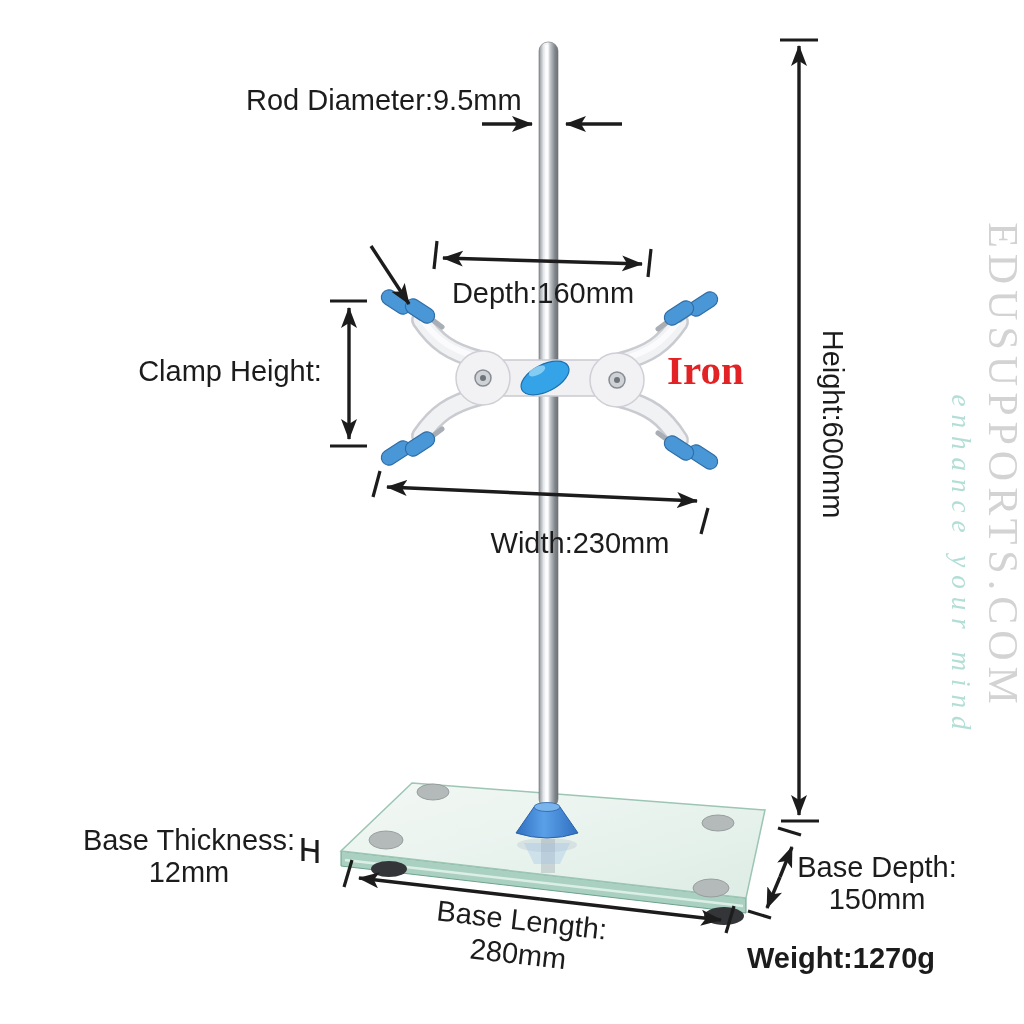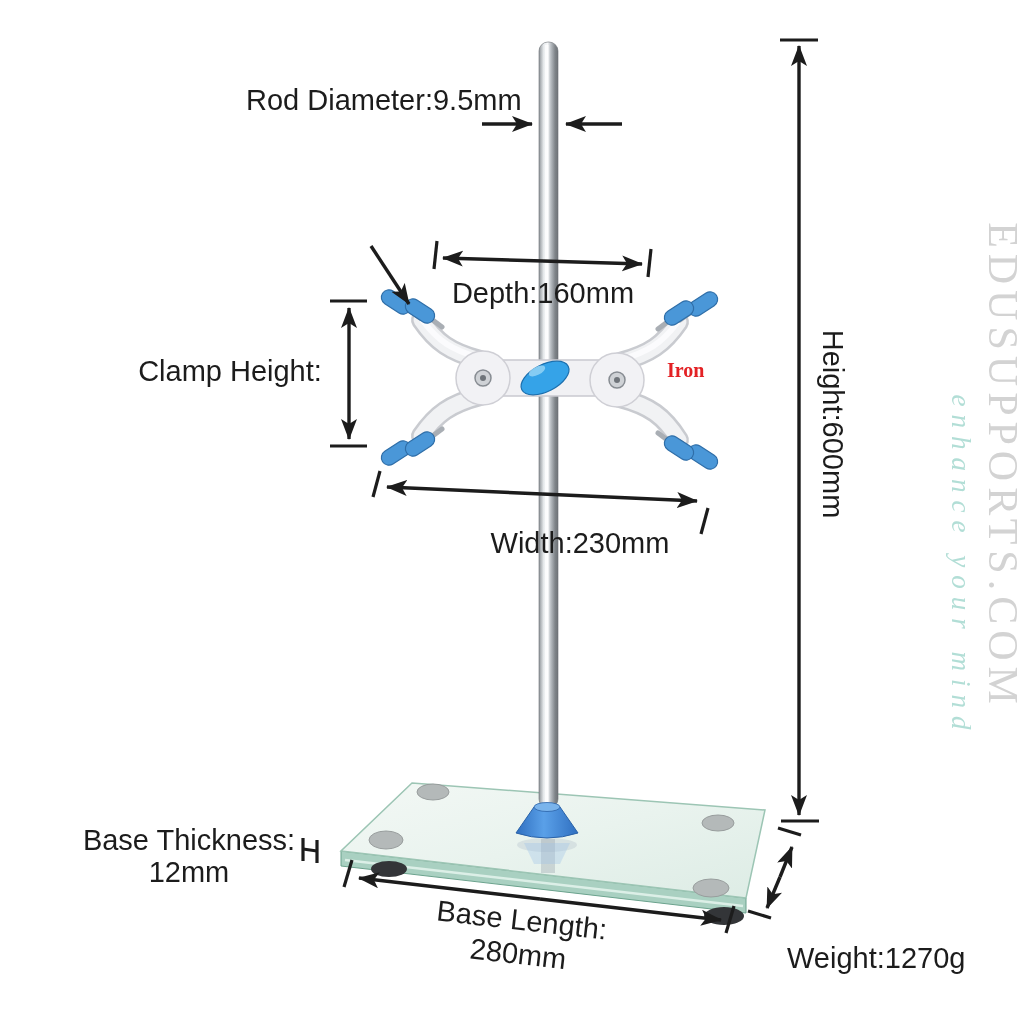--- a/index.html
+++ b/index.html
@@ -5,21 +5,21 @@
   html,body{margin:0;padding:0;background:#fff;}
   .canvas{
     position:relative;width:1024px;height:1024px;background:#ffffff;overflow:hidden;
     font-family:"Liberation Sans",sans-serif;color:var(--line-color,#1c1c1c);
   }
   .canvas svg{position:absolute;left:0;top:0;}
   .lbl{position:absolute;font-size:29px;line-height:32px;white-space:nowrap;color:var(--line-color,#1c1c1c);}
   .lbl.center{text-align:center;}
   .lbl.right{text-align:center;}
   .rot90{transform:rotate(90deg);}
-  #lbl-iron{font-family:"Liberation Serif",serif;font-weight:bold;font-size:20px;color:var(--iron-red,#e32225);}
+  #lbl-iron{font-family:"Liberation Serif",serif;font-weight:bold;font-size:41px;color:var(--iron-red,#e32225);}
   #lbl-height600{width:260px;text-align:center;}
   #lbl-base-length{transform:rotate(6.5deg);line-height:34px;}
   .wm{position:absolute;text-align:center;pointer-events:none;}
   #wm-site{
     width:560px;font-family:"Liberation Serif",serif;font-size:42px;letter-spacing:6px;
     color:var(--watermark-gray,#d3d3d3);transform:rotate(90deg);line-height:44px;
   }
   #wm-tagline{
     width:380px;font-family:"Liberation Serif",serif;font-style:italic;font-size:27px;letter-spacing:8px;
     color:var(--watermark-teal,#b2ded6);transform:rotate(90deg);line-height:30px;
@@ -210,16 +210,20 @@
   <div class="lbl right" id="lbl-base-thickness" style="left:79px;top:824px;width:220px;">
     <div>Base Thickness:</div>
     <div>12mm</div>
   </div>
 
   <div class="lbl center" id="lbl-base-length" style="left:385px;top:903px;width:270px;">
     <div>Base Length:</div>
     <div>280mm</div>
   </div>
 
-
-  <div class="lbl" id="lbl-weight" style="left:787px;top:942px;">Weight:1270g</div>
+  <div class="lbl center" id="lbl-base-depth" style="left:758px;top:851px;width:238px;">
+    <div>Base Depth:</div>
+    <div>150mm</div>
+  </div>
+
+  <div class="lbl" id="lbl-weight" style="left:747px;top:942px;font-weight:bold;">Weight:1270g</div>
 
 </div>
 
 </body></html>

